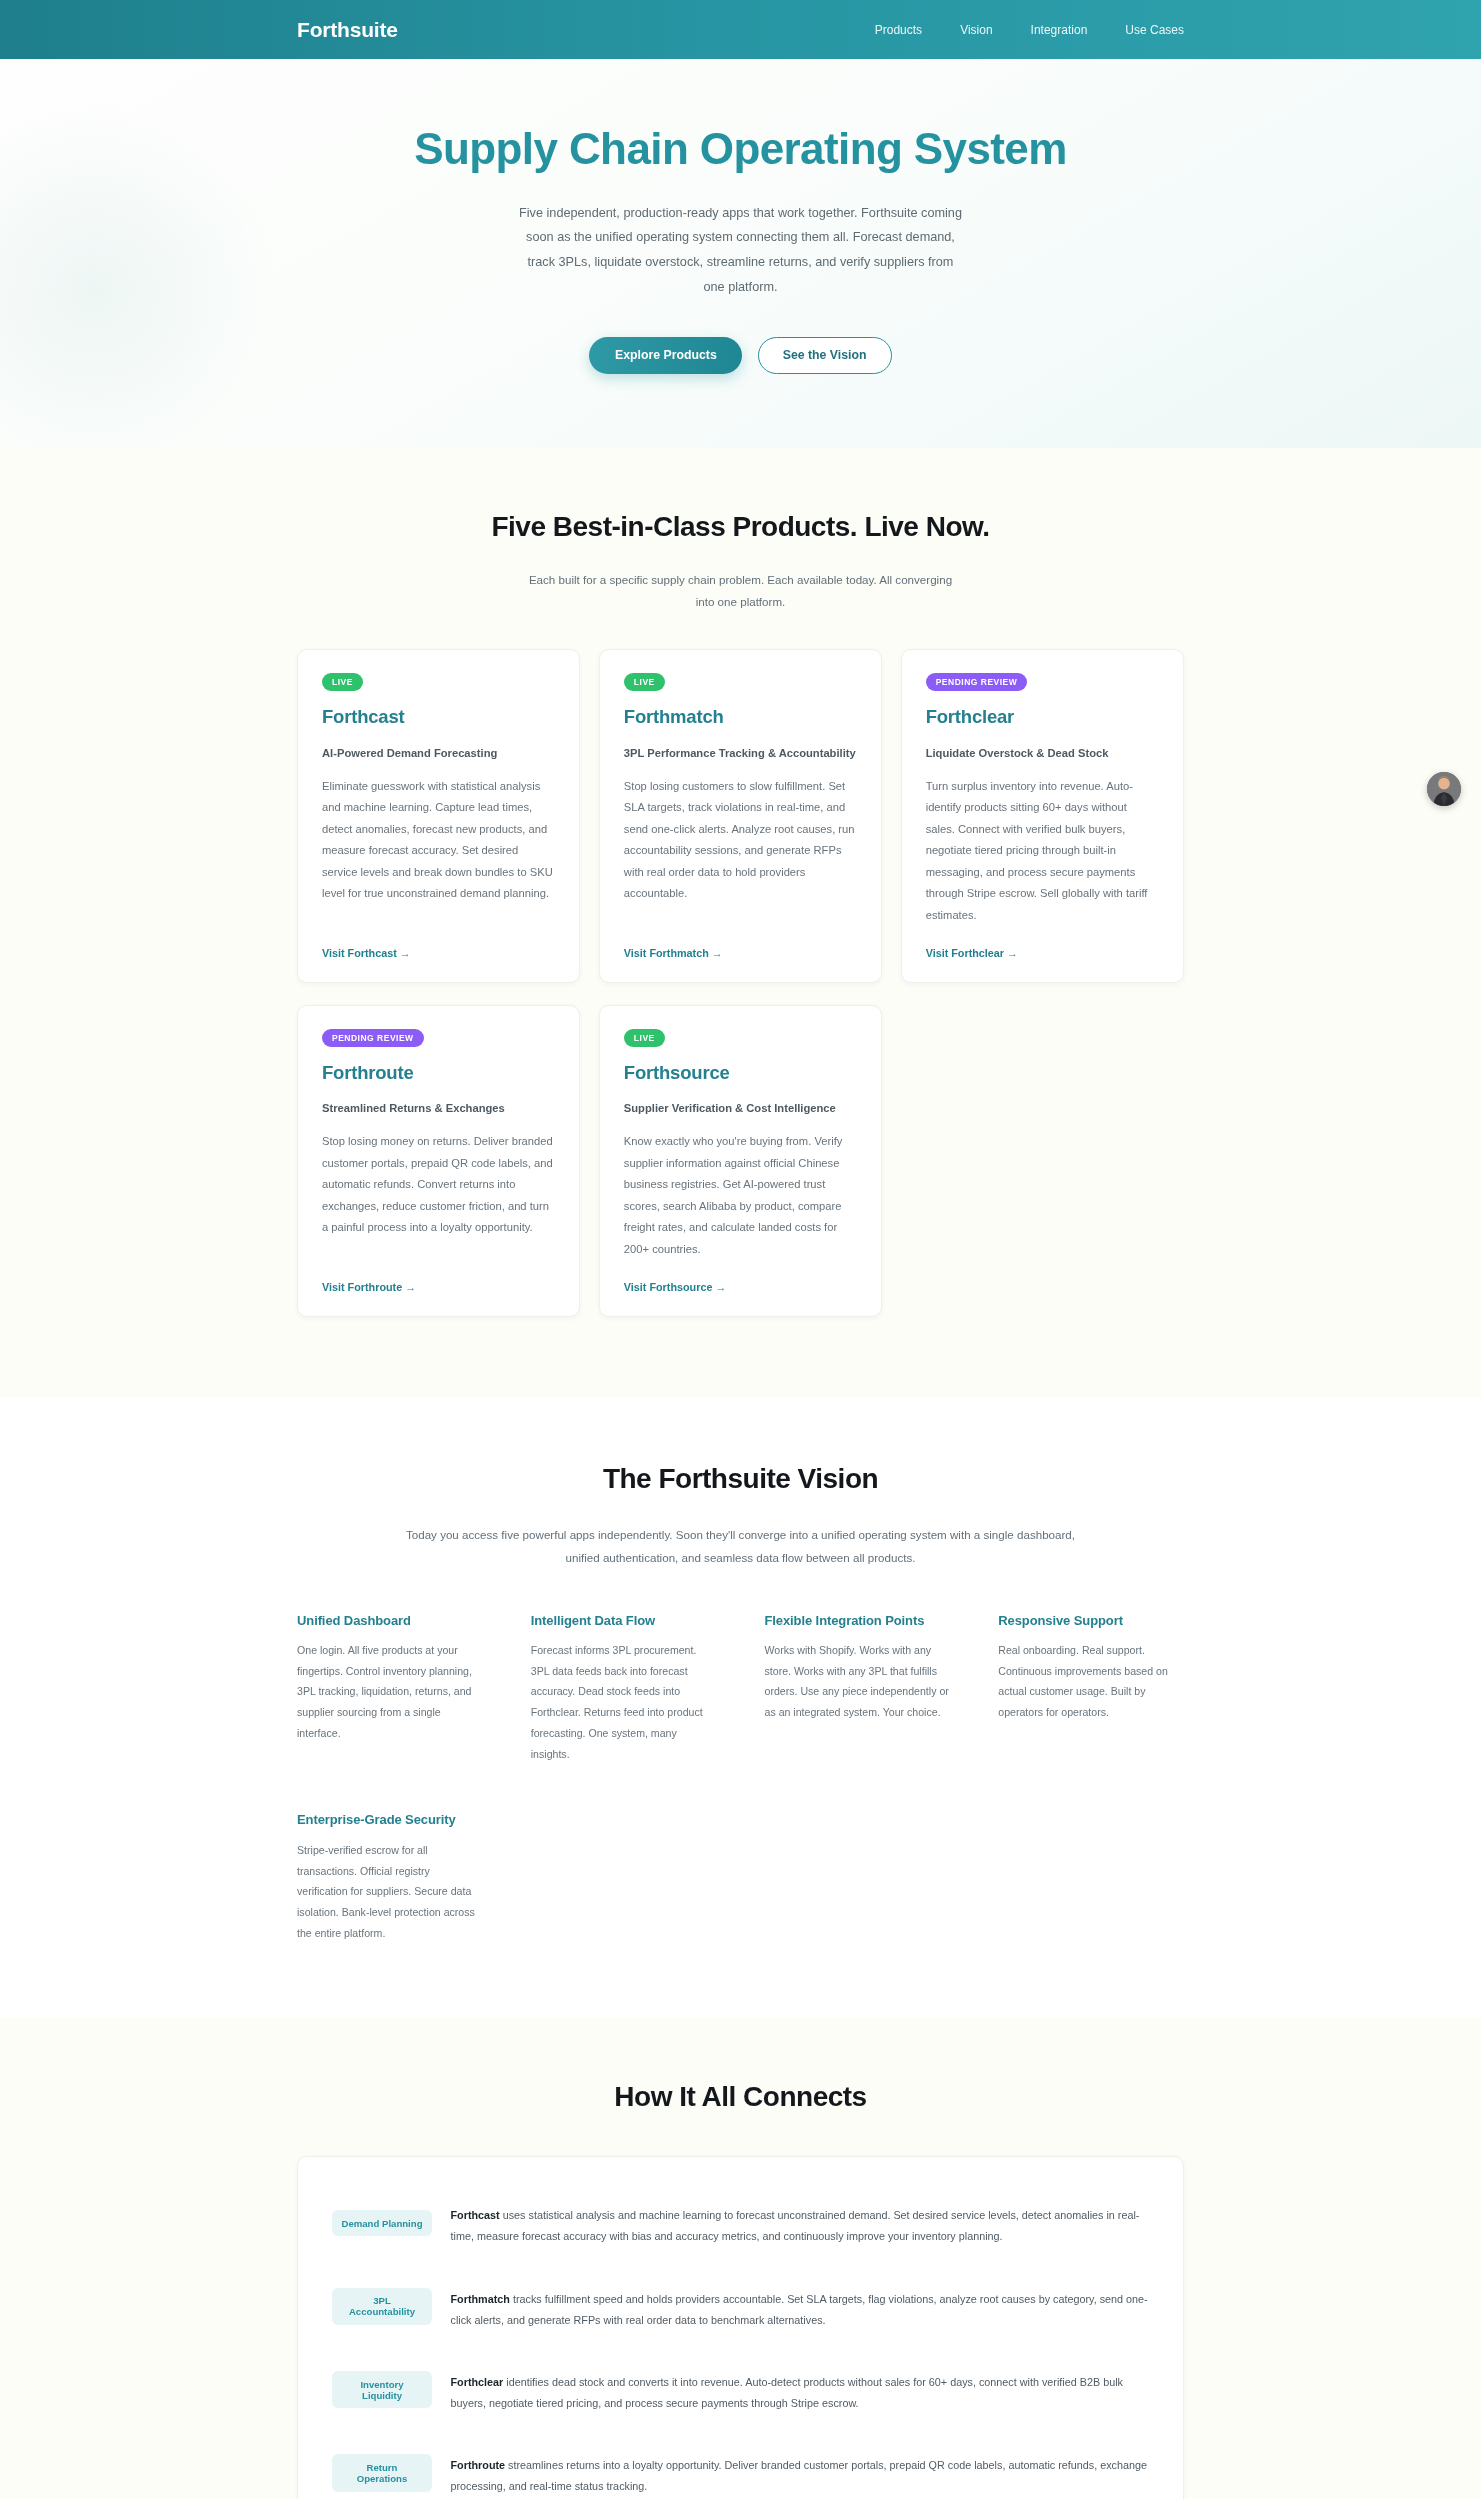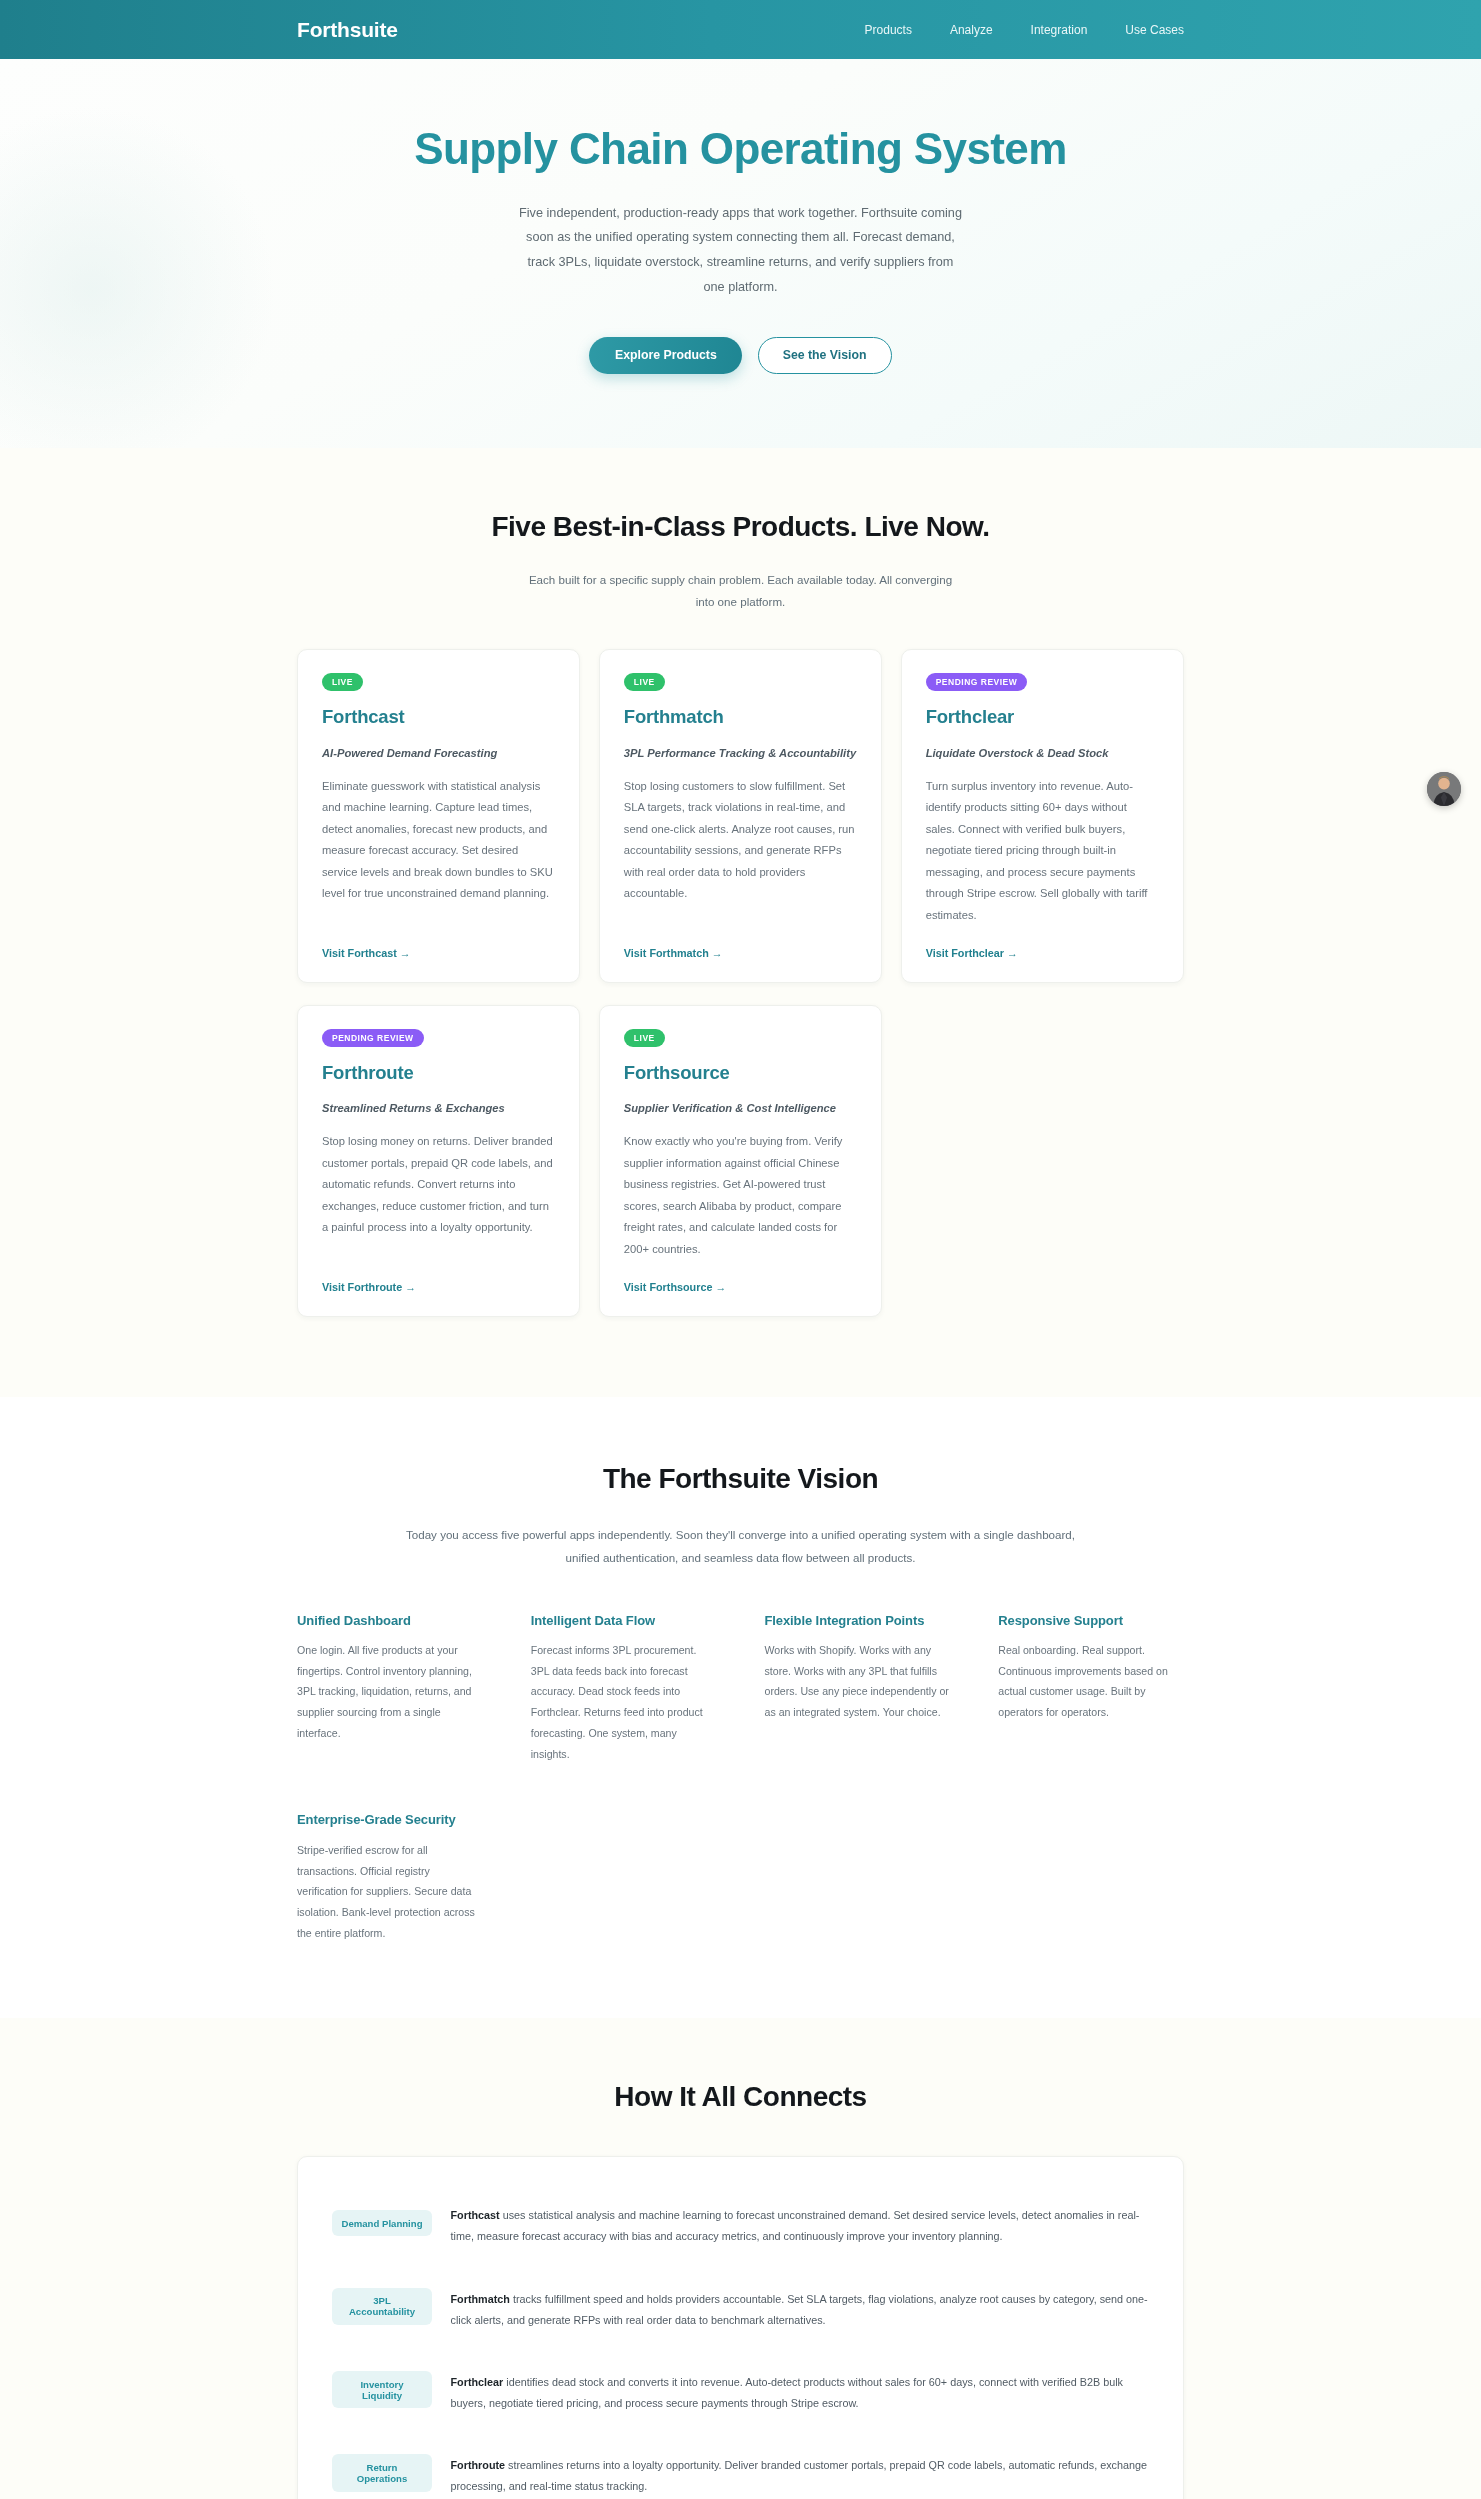--- a/index.html
+++ b/index.html
@@ -162,21 +162,20 @@
     font-size: 18.5px;
     font-weight: 700;
     color: #24808f;
     letter-spacing: -0.2px;
   }
   .pcard .tagline {
     margin-top: 18.5px;
     font-size: 11.2px;
     font-weight: 700;
     color: #4d5962;
-    font-style: italic;
   }
   .pcard .body {
     margin-top: 17px;
     font-size: 11.2px;
     line-height: 1.92;
     color: #68737c;
     flex: 1;
   }
   .pcard .visit {
     margin-top: 21px;
@@ -276,21 +275,21 @@
   .avatar-widget svg { display: block; }
 </style>
 </head>
 <body>
 
 <header class="site-header">
   <div class="header-inner">
     <div class="brand">Forthsuite</div>
     <nav class="nav">
       <a href="#">Products</a>
-      <a href="#">Analyze</a>
+      <a href="#">Vision</a>
       <a href="#">Integration</a>
       <a href="#">Use Cases</a>
     </nav>
   </div>
 </header>
 
 <section class="hero">
   <h1>Supply Chain Operating System</h1>
   <p class="sub">Five independent, production-ready apps that work together. Forthsuite coming soon as the unified operating system connecting them all. Forecast demand, track 3PLs, liquidate overstock, streamline returns, and verify suppliers from one platform.</p>
   <div class="hero-actions">

